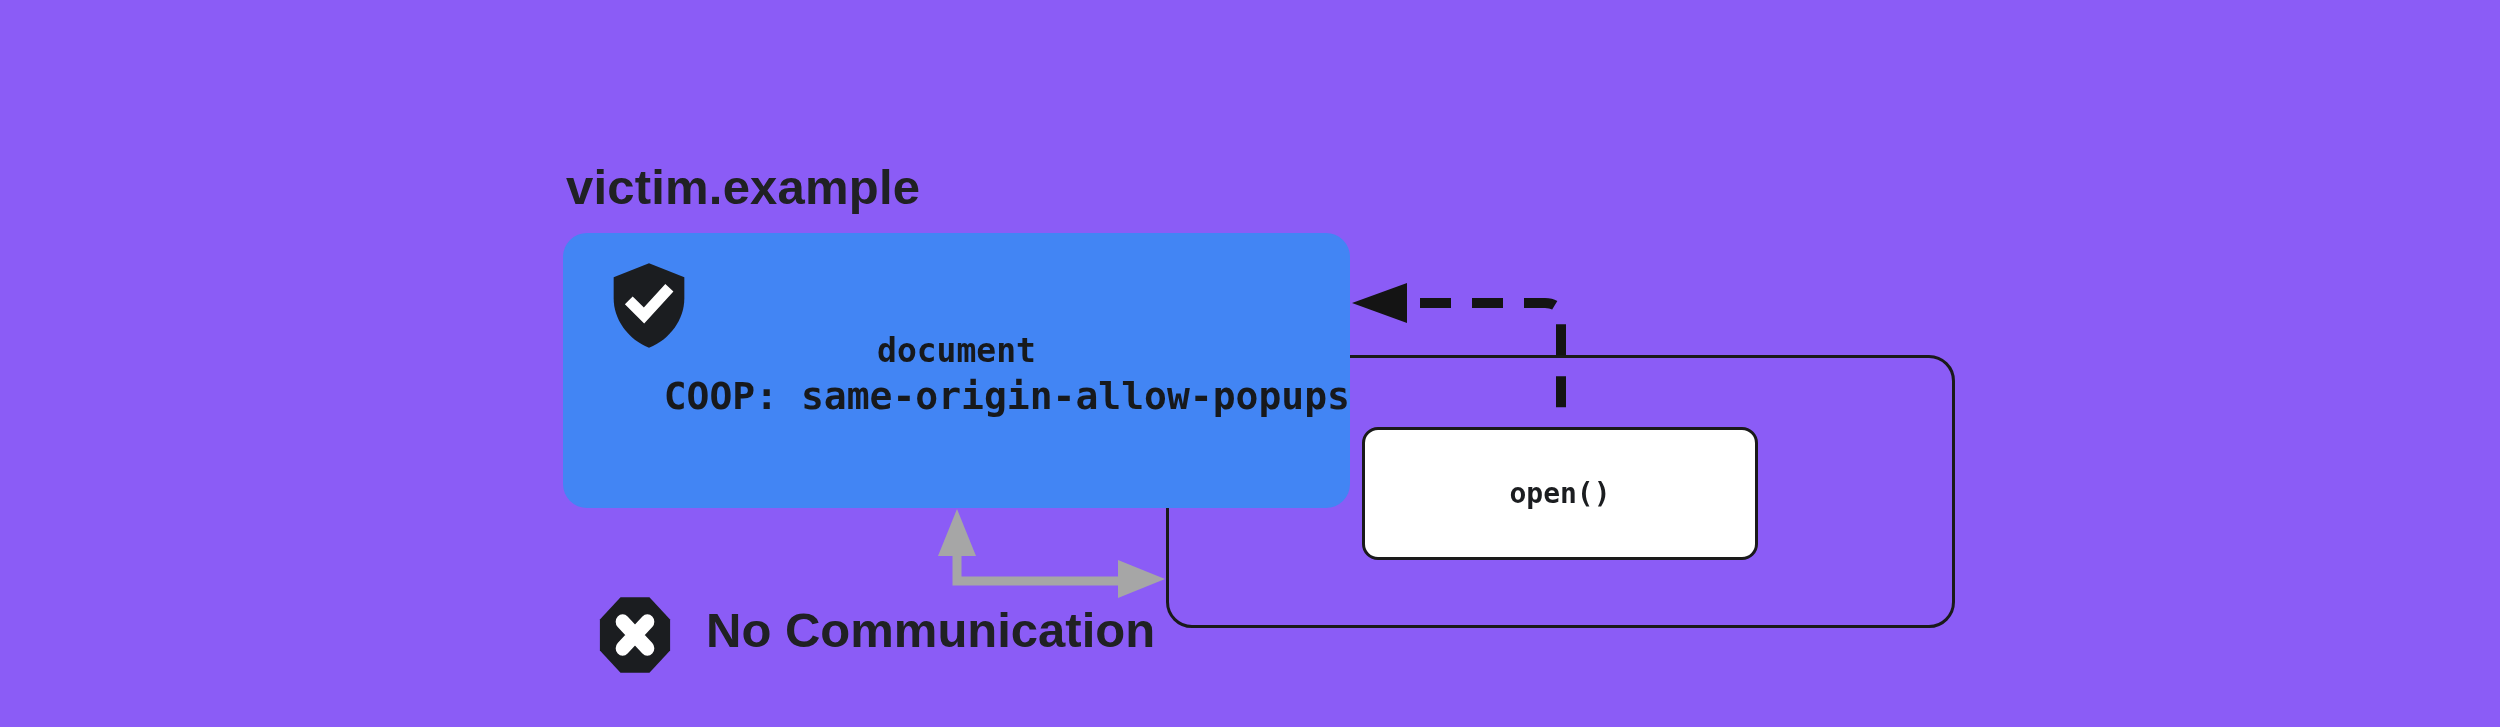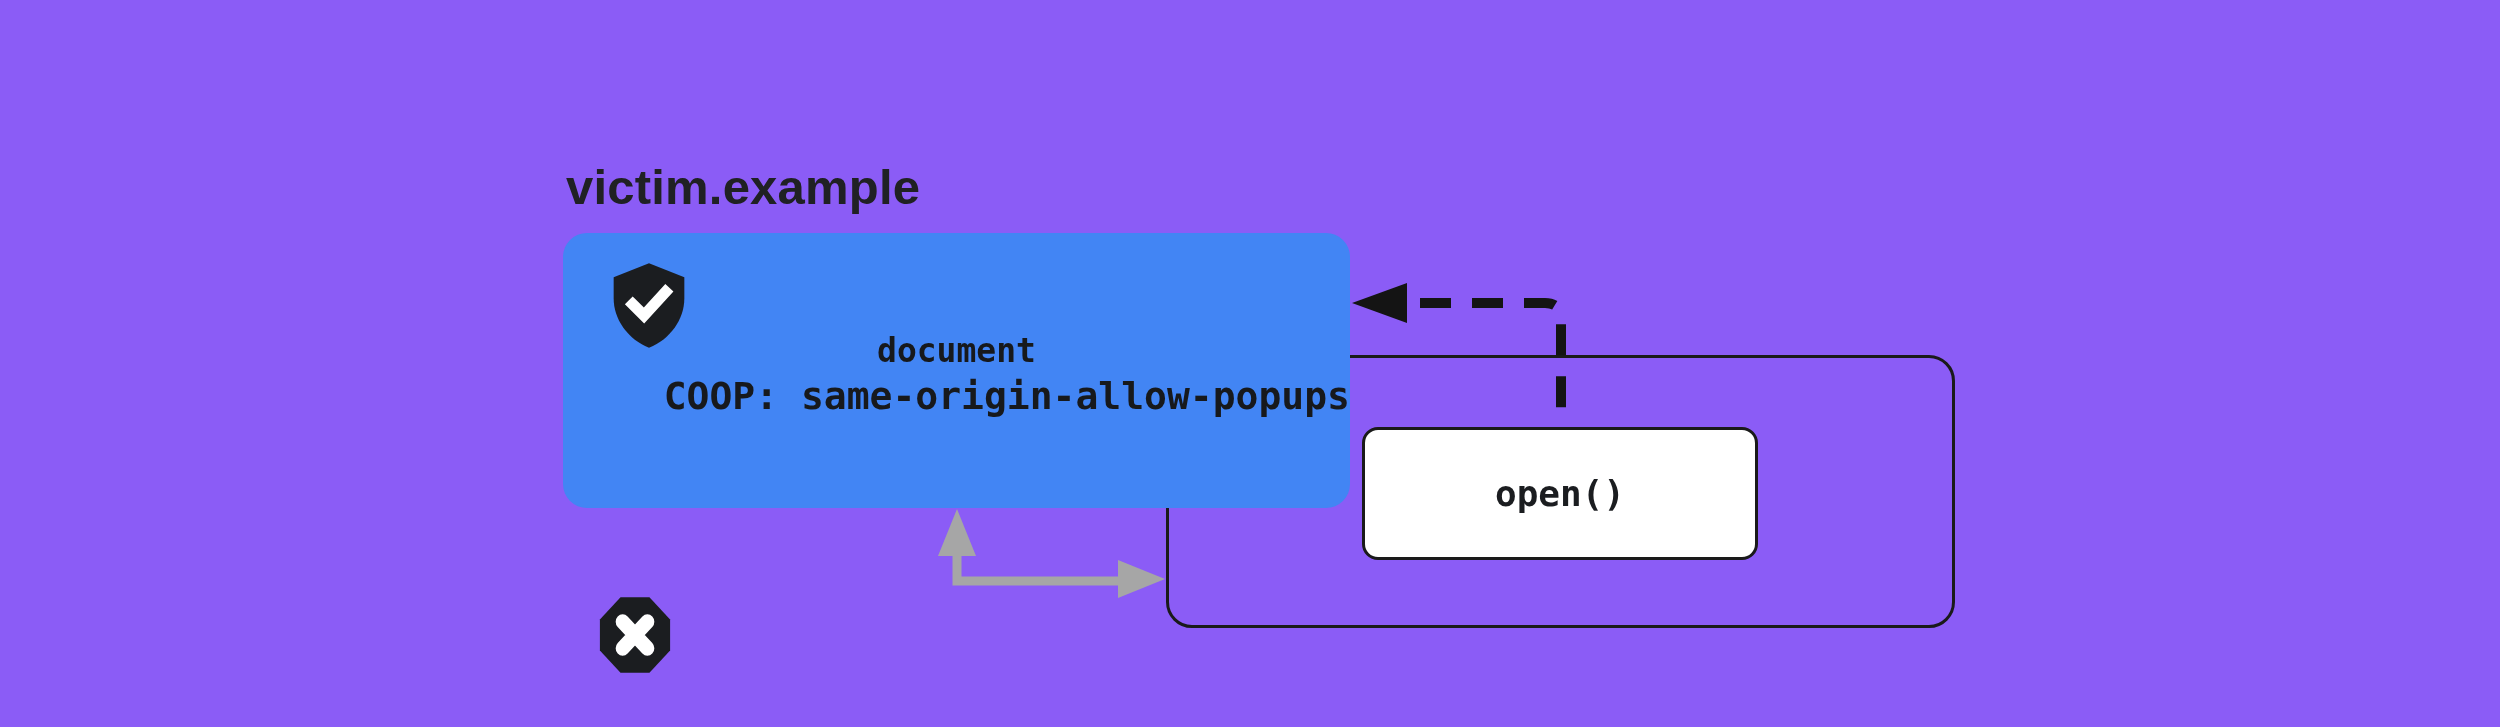--- a/index.html
+++ b/index.html
@@ -42,21 +42,21 @@
     border:3px solid #1a1a1a;
     border-radius:16px;
     box-sizing:border-box;
     background:#ffffff;
     display:flex;align-items:center;justify-content:center;
     z-index:1;
   }
   .open-box .code{
     font-family:"DejaVu Sans Mono",monospace;
     font-weight:700;
-    font-size:36px;
+    font-size:28px;
     color:#1b1d20;
   }
 
   
   .victim-box{
     position:absolute;
     left:563px;top:233px;
     width:787px;height:275px;
     background:#4285f4;
     border-radius:24px;
@@ -129,20 +129,21 @@
       <polyline points="7.1,13.1 10.5,16.5 17,9.4" fill="none" stroke="#ffffff" stroke-width="3.3" stroke-linecap="square" stroke-linejoin="miter"></polyline>
     </svg>
     <div class="doc-line">document</div>
     <div class="coop-line">COOP: same-origin-allow-popups</div>
   </div>
 
   <svg class="nocomm-icon" viewBox="0 0 24 24" preserveAspectRatio="none">
     <polygon points="7.55,1.2 16.45,1.2 22.8,7.55 22.8,16.45 16.45,22.8 7.55,22.8 1.2,16.45 1.2,7.55" fill="#1b1d20"></polygon>
     <path d="M8.2 8.2 L15.8 15.8 M15.8 8.2 L8.2 15.8" stroke="#ffffff" stroke-width="4.3" stroke-linecap="round"></path>
   </svg>
+  <div class="nocomm-label">No Communication</div>
 
 
   <svg class="arrows" viewBox="0 0 2500 727">
 
     <g>
       <path d="M1407 303 H1545 Q1561 303 1561 319 V426" fill="none" stroke="#141414" stroke-width="10" stroke-dasharray="31 21" stroke-dashoffset="-13"></path>
       <polygon points="1352,303 1407,283 1407,323" fill="#141414"></polygon>
     </g>
 
     <g>

